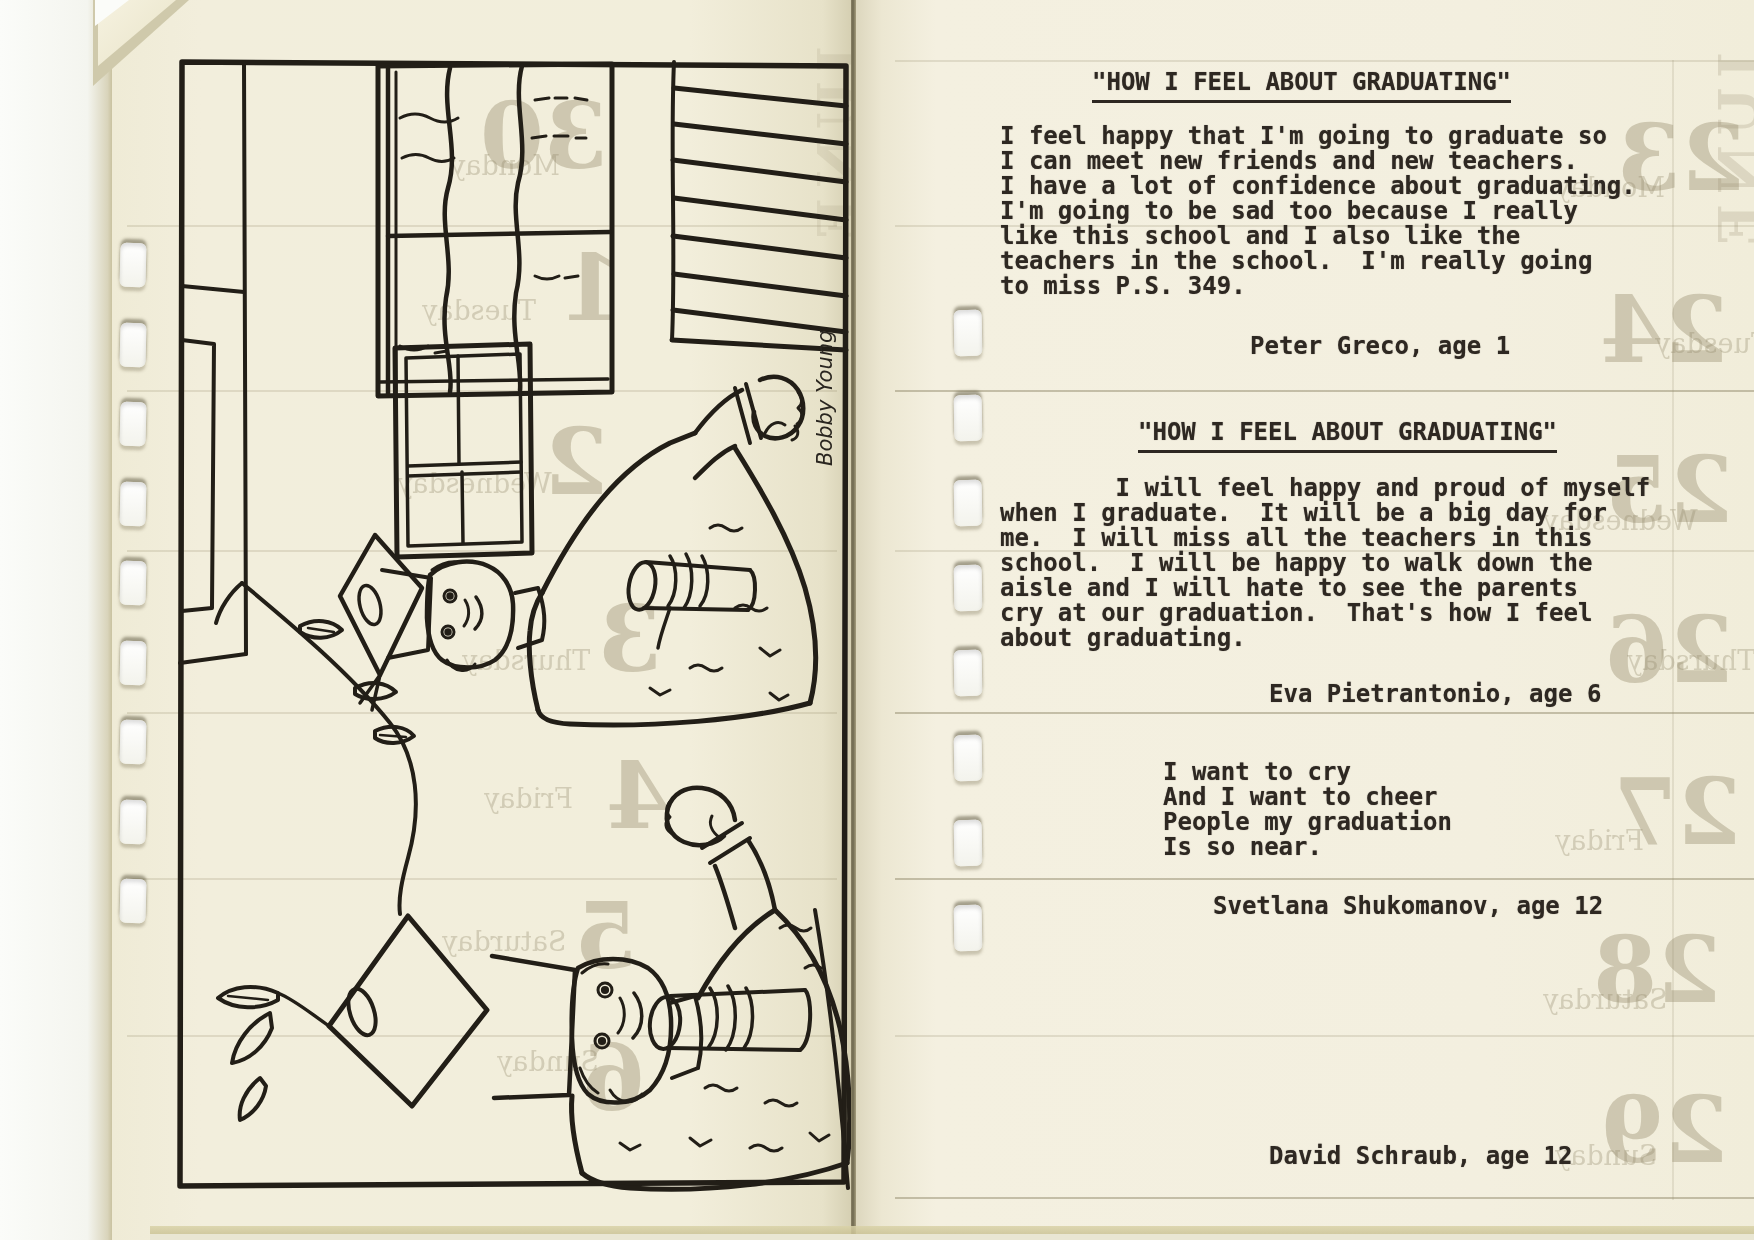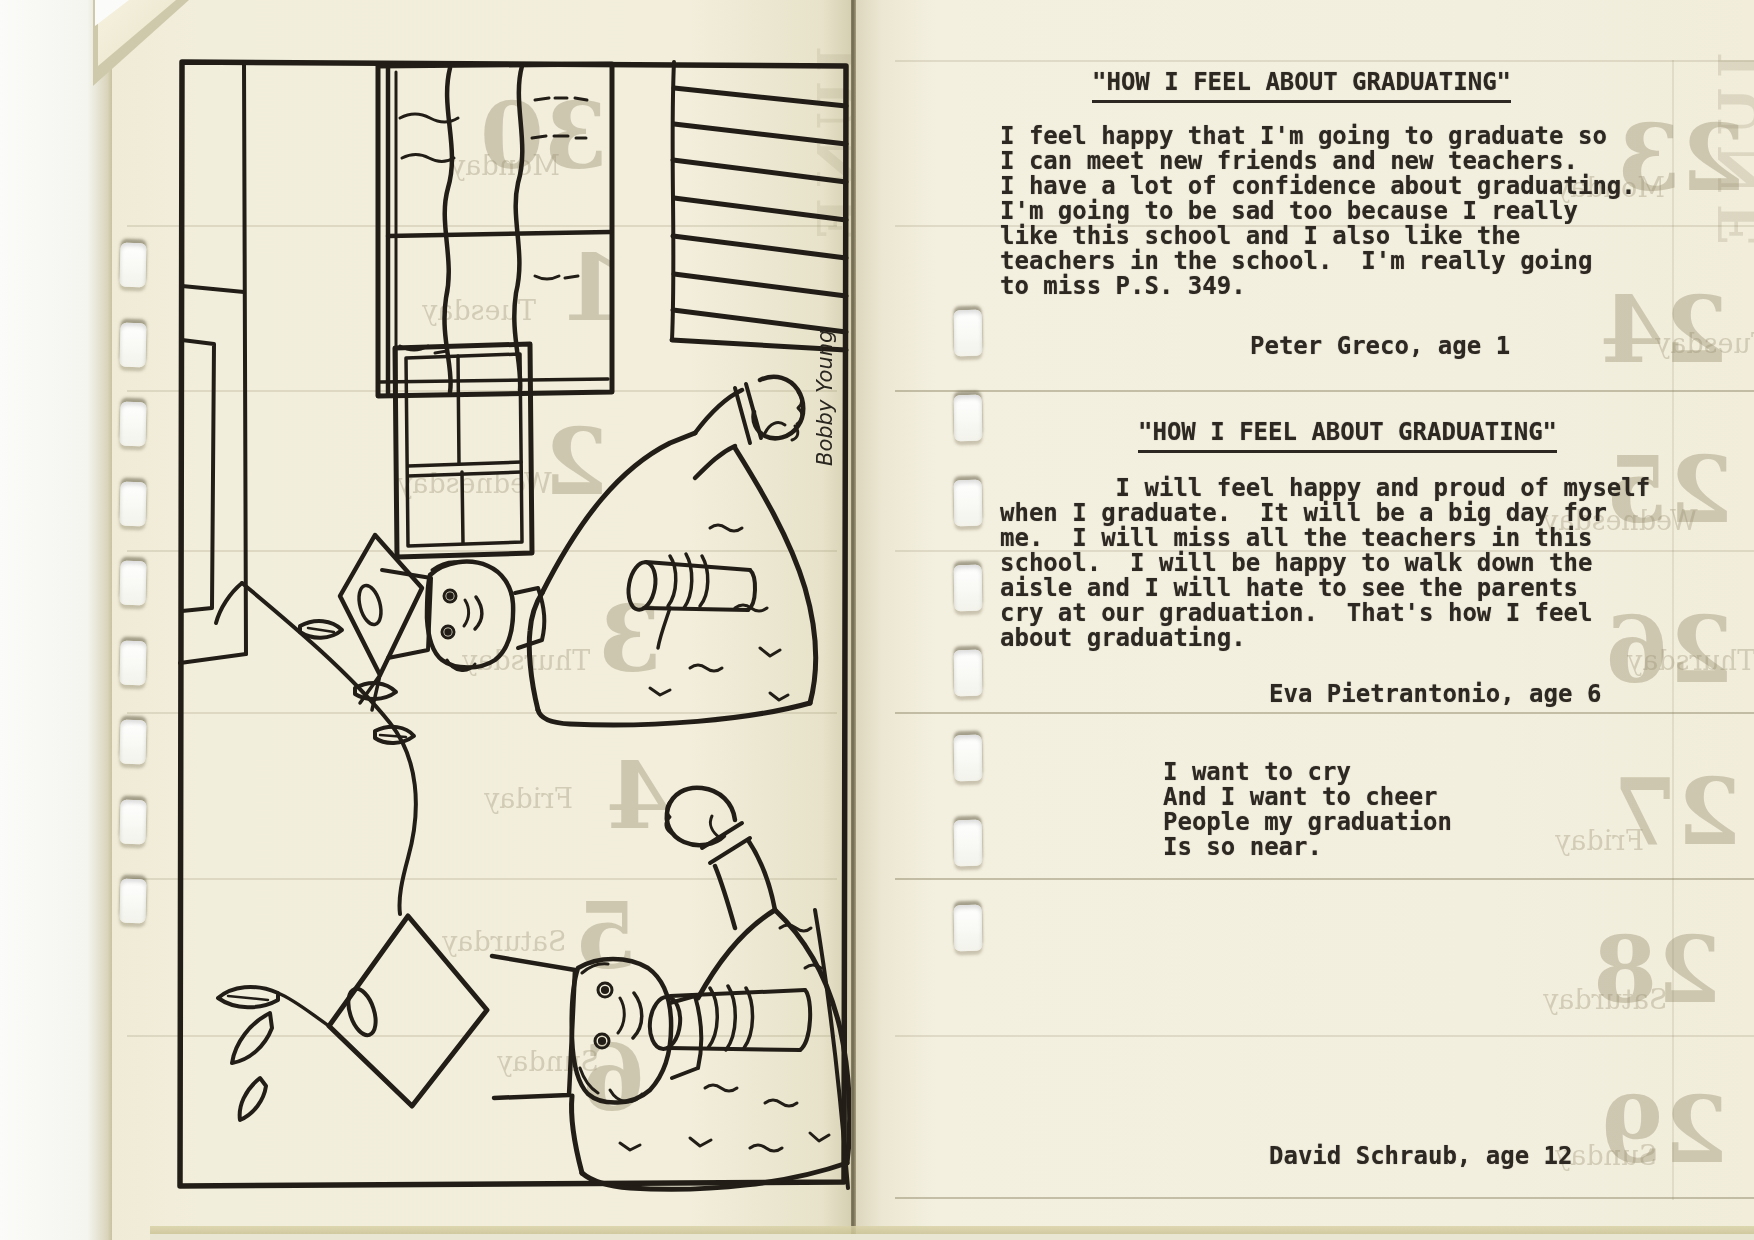--- a/index.html
+++ b/index.html
@@ -295,20 +295,21 @@
 school.  I will be happy to walk down the
 aisle and I will hate to see the parents
 cry at our graduation.  That's how I feel
 about graduating.</div>
   <div class="tw" style="left:414px;top:682px;">Eva Pietrantonio, age 6</div>
 
   <div class="tw" style="left:308px;top:760px;">I want to cry
 And I want to cheer
 People my graduation
 Is so near.</div>
+  <div class="tw" style="left:358px;top:894px;">Svetlana Shukomanov, age 12</div>
 
   <div class="tw" style="left:414px;top:1144px;">David Schraub, age 12</div>
 </div>
 
 <div class="gutter-line"></div>
 <div class="bottom-strip"></div>
 <div class="bottom-strip2"></div>
 <div class="dogear-shadow"></div>
 <div class="dogear-flap"></div>
 <div class="dogear-white"></div>

